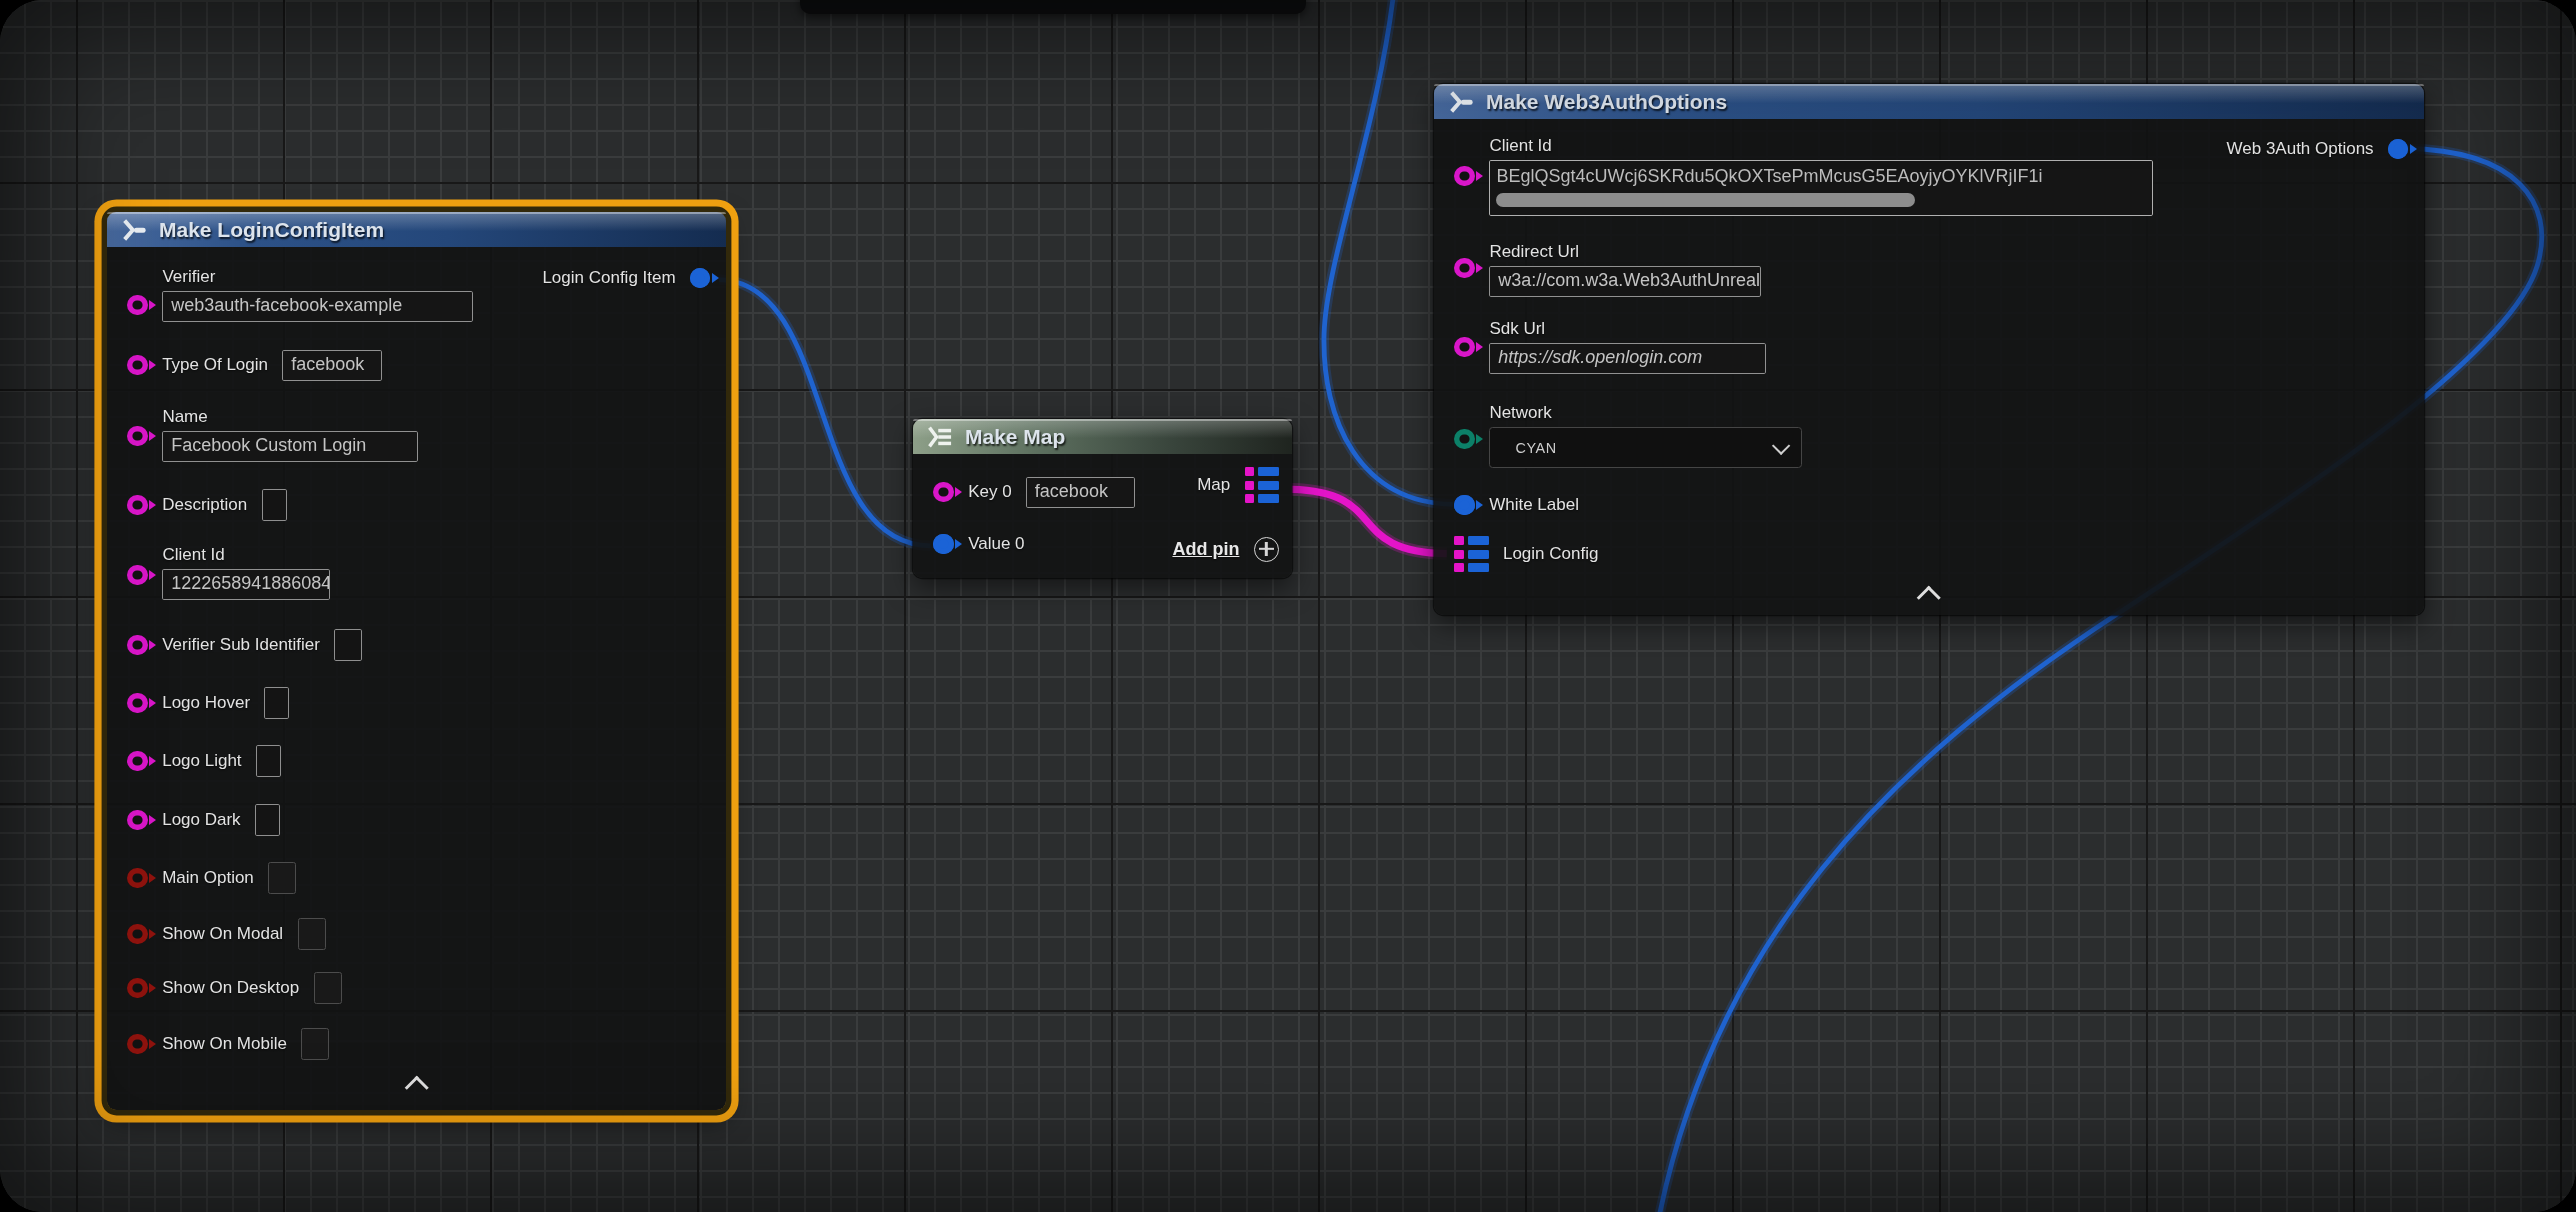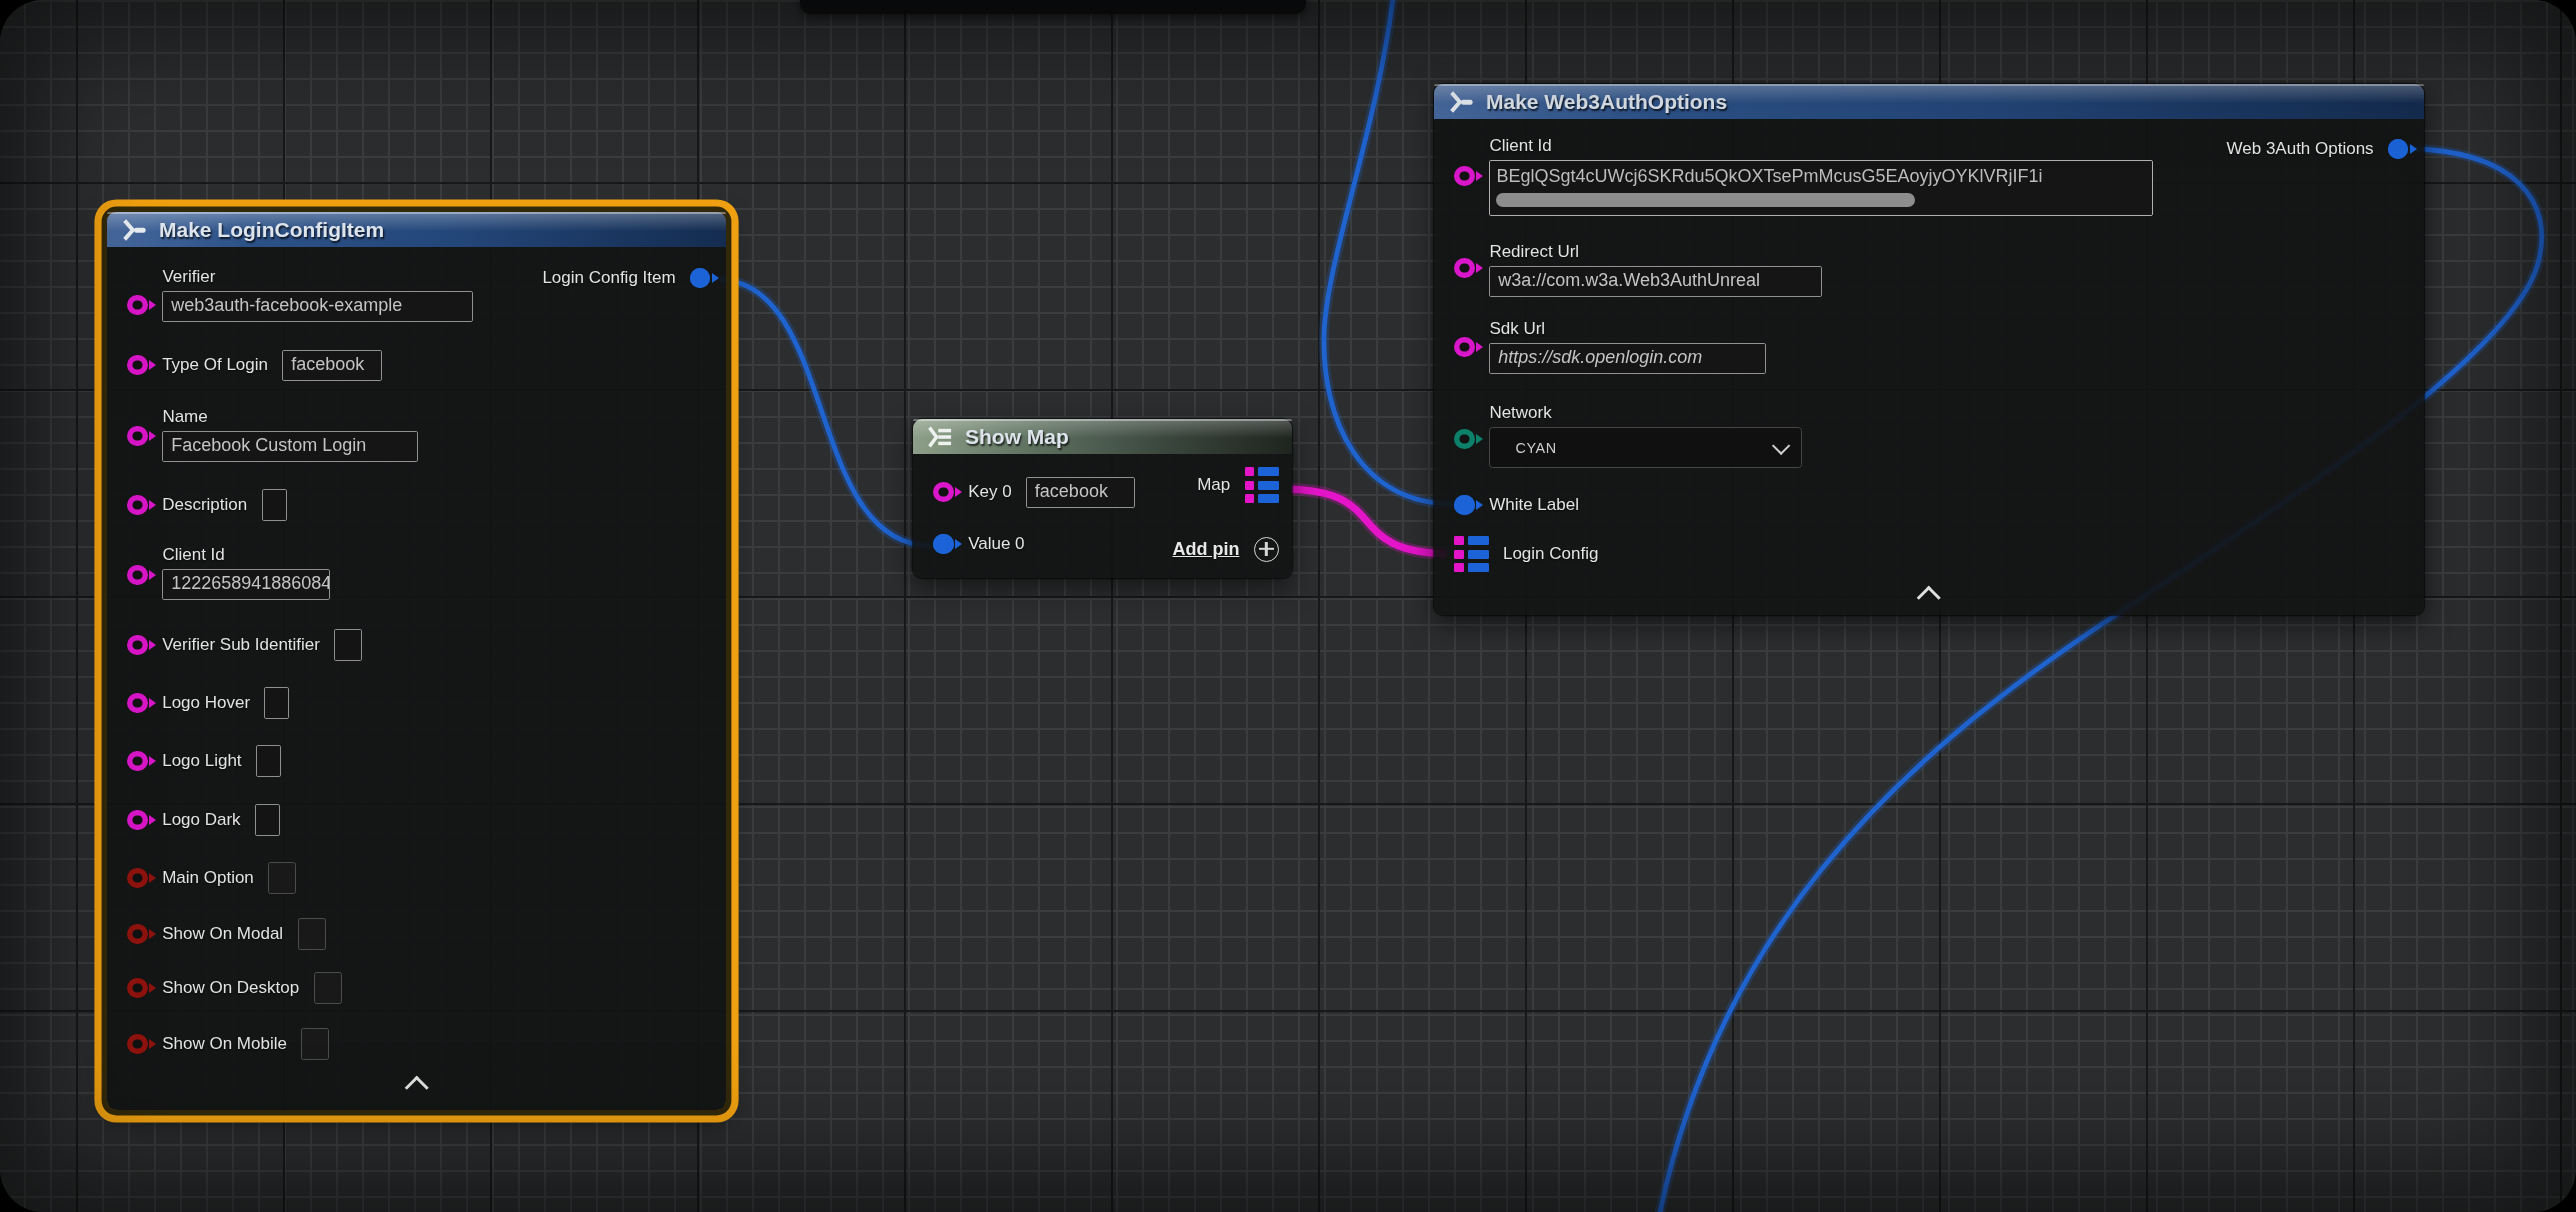--- a/index.html
+++ b/index.html
@@ -207,21 +207,21 @@
   <div class="node" style="left:913px;top:419px;width:379px;height:159px;">
     <div class="header green">
       <span class="hicon">
         <svg width="28" height="24" viewBox="0 0 24 20">
             <path d="M3 2 L9 10 L3 18" stroke="#eef2ee" stroke-width="3" fill="none"></path>
             <rect x="10.5" y="3" width="11" height="3" fill="#eef2ee"></rect>
             <rect x="10.5" y="8.5" width="11" height="3" fill="#eef2ee"></rect>
             <rect x="10.5" y="14" width="11" height="3" fill="#eef2ee"></rect>
           </svg>
       </span>
-      <span class="node-title">Show Map</span>
+      <span class="node-title">Make Map</span>
     </div>
 
     <div class="row" style="top:56px;">
       <span class="pin string"></span>
       <span class="lbl">Key 0</span>
       <span class="tbox" style="width:109px;">facebook</span>
     </div>
 
     <div class="row out" style="top:49px;right:13.2px;">
       <span class="lbl">Map</span>
@@ -270,21 +270,21 @@
           <span class="btext">BEglQSgt4cUWcj6SKRdu5QkOXTsePmMcusG5EAoyjyOYKlVRjIF1i</span>
           <span class="scrollbar"></span>
         </span>
       </span>
     </div>
 
     <div class="row stack" style="top:158px;">
       <span class="pin string" style="top:16px;"></span>
       <span class="col">
         <span class="lbl">Redirect Url</span>
-        <span class="tbox" style="width:333px;">w3a://com.w3a.Web3AuthUnreal</span>
+        <span class="tbox" style="width:272px;">w3a://com.w3a.Web3AuthUnreal</span>
       </span>
     </div>
 
     <div class="row stack" style="top:235px;">
       <span class="pin string" style="top:18px;"></span>
       <span class="col">
         <span class="lbl">Sdk Url</span>
         <span class="tbox" style="width:277px;font-style:italic;">https://sdk.openlogin.com</span>
       </span>
     </div>

